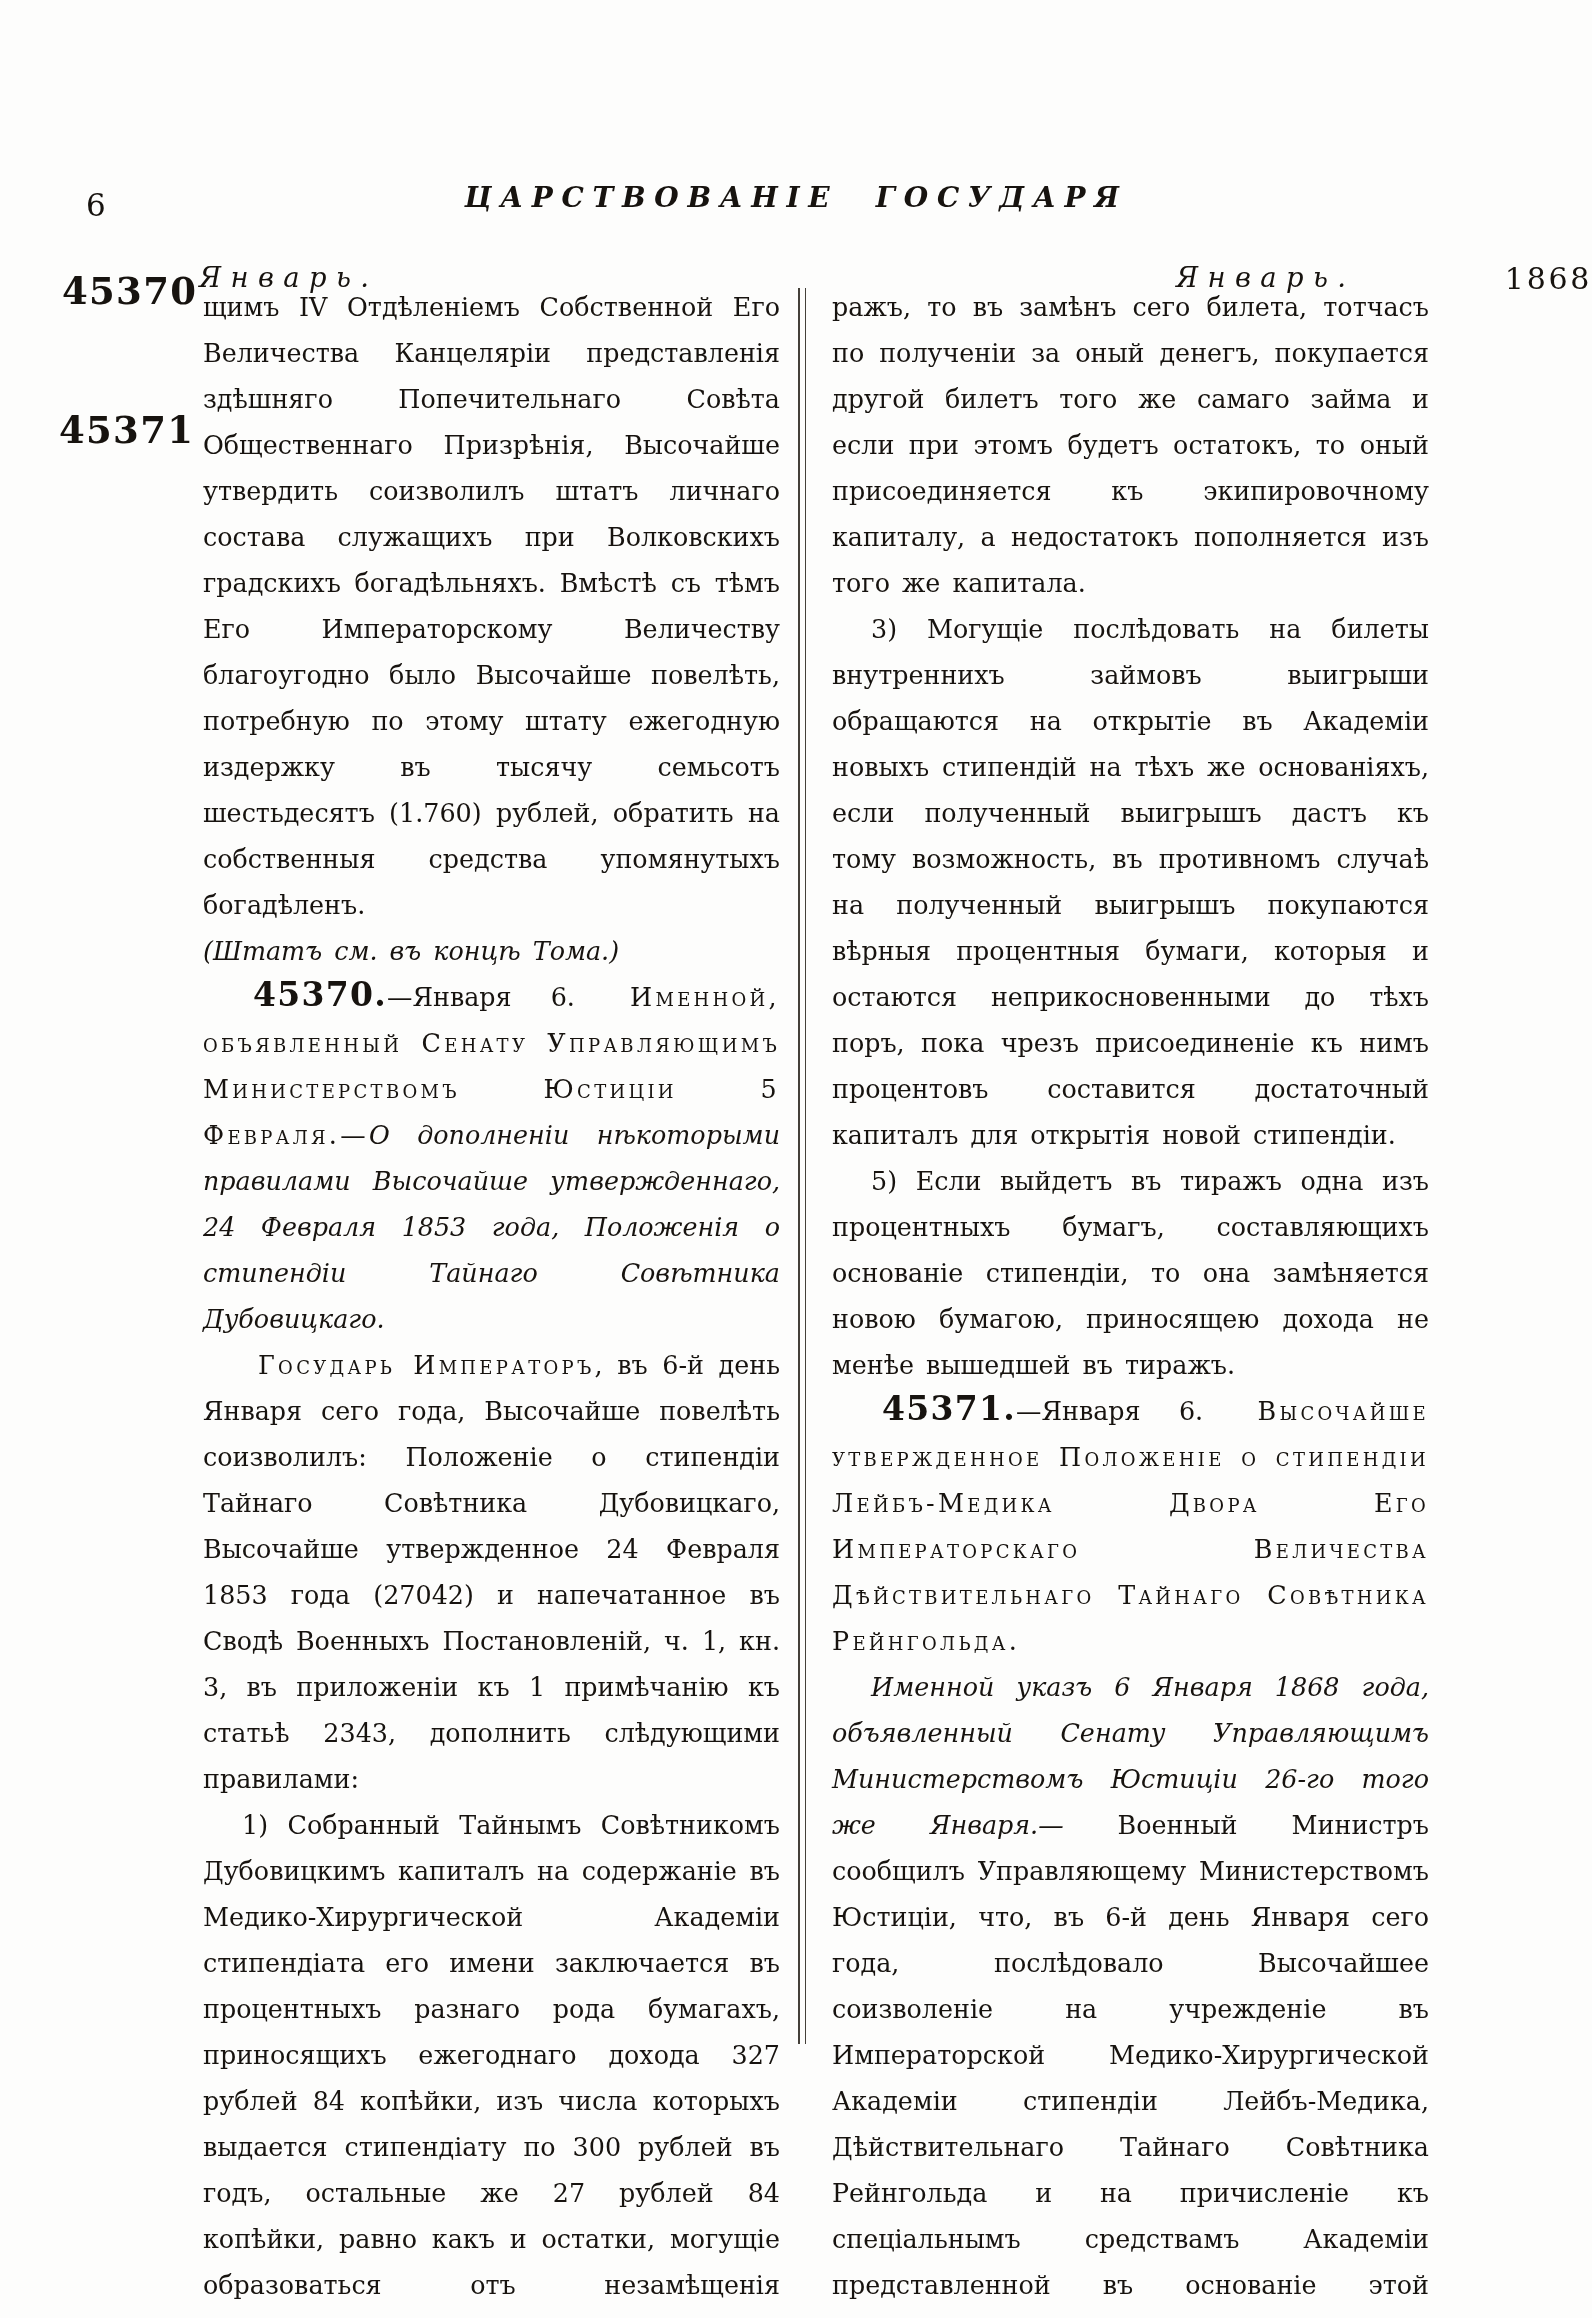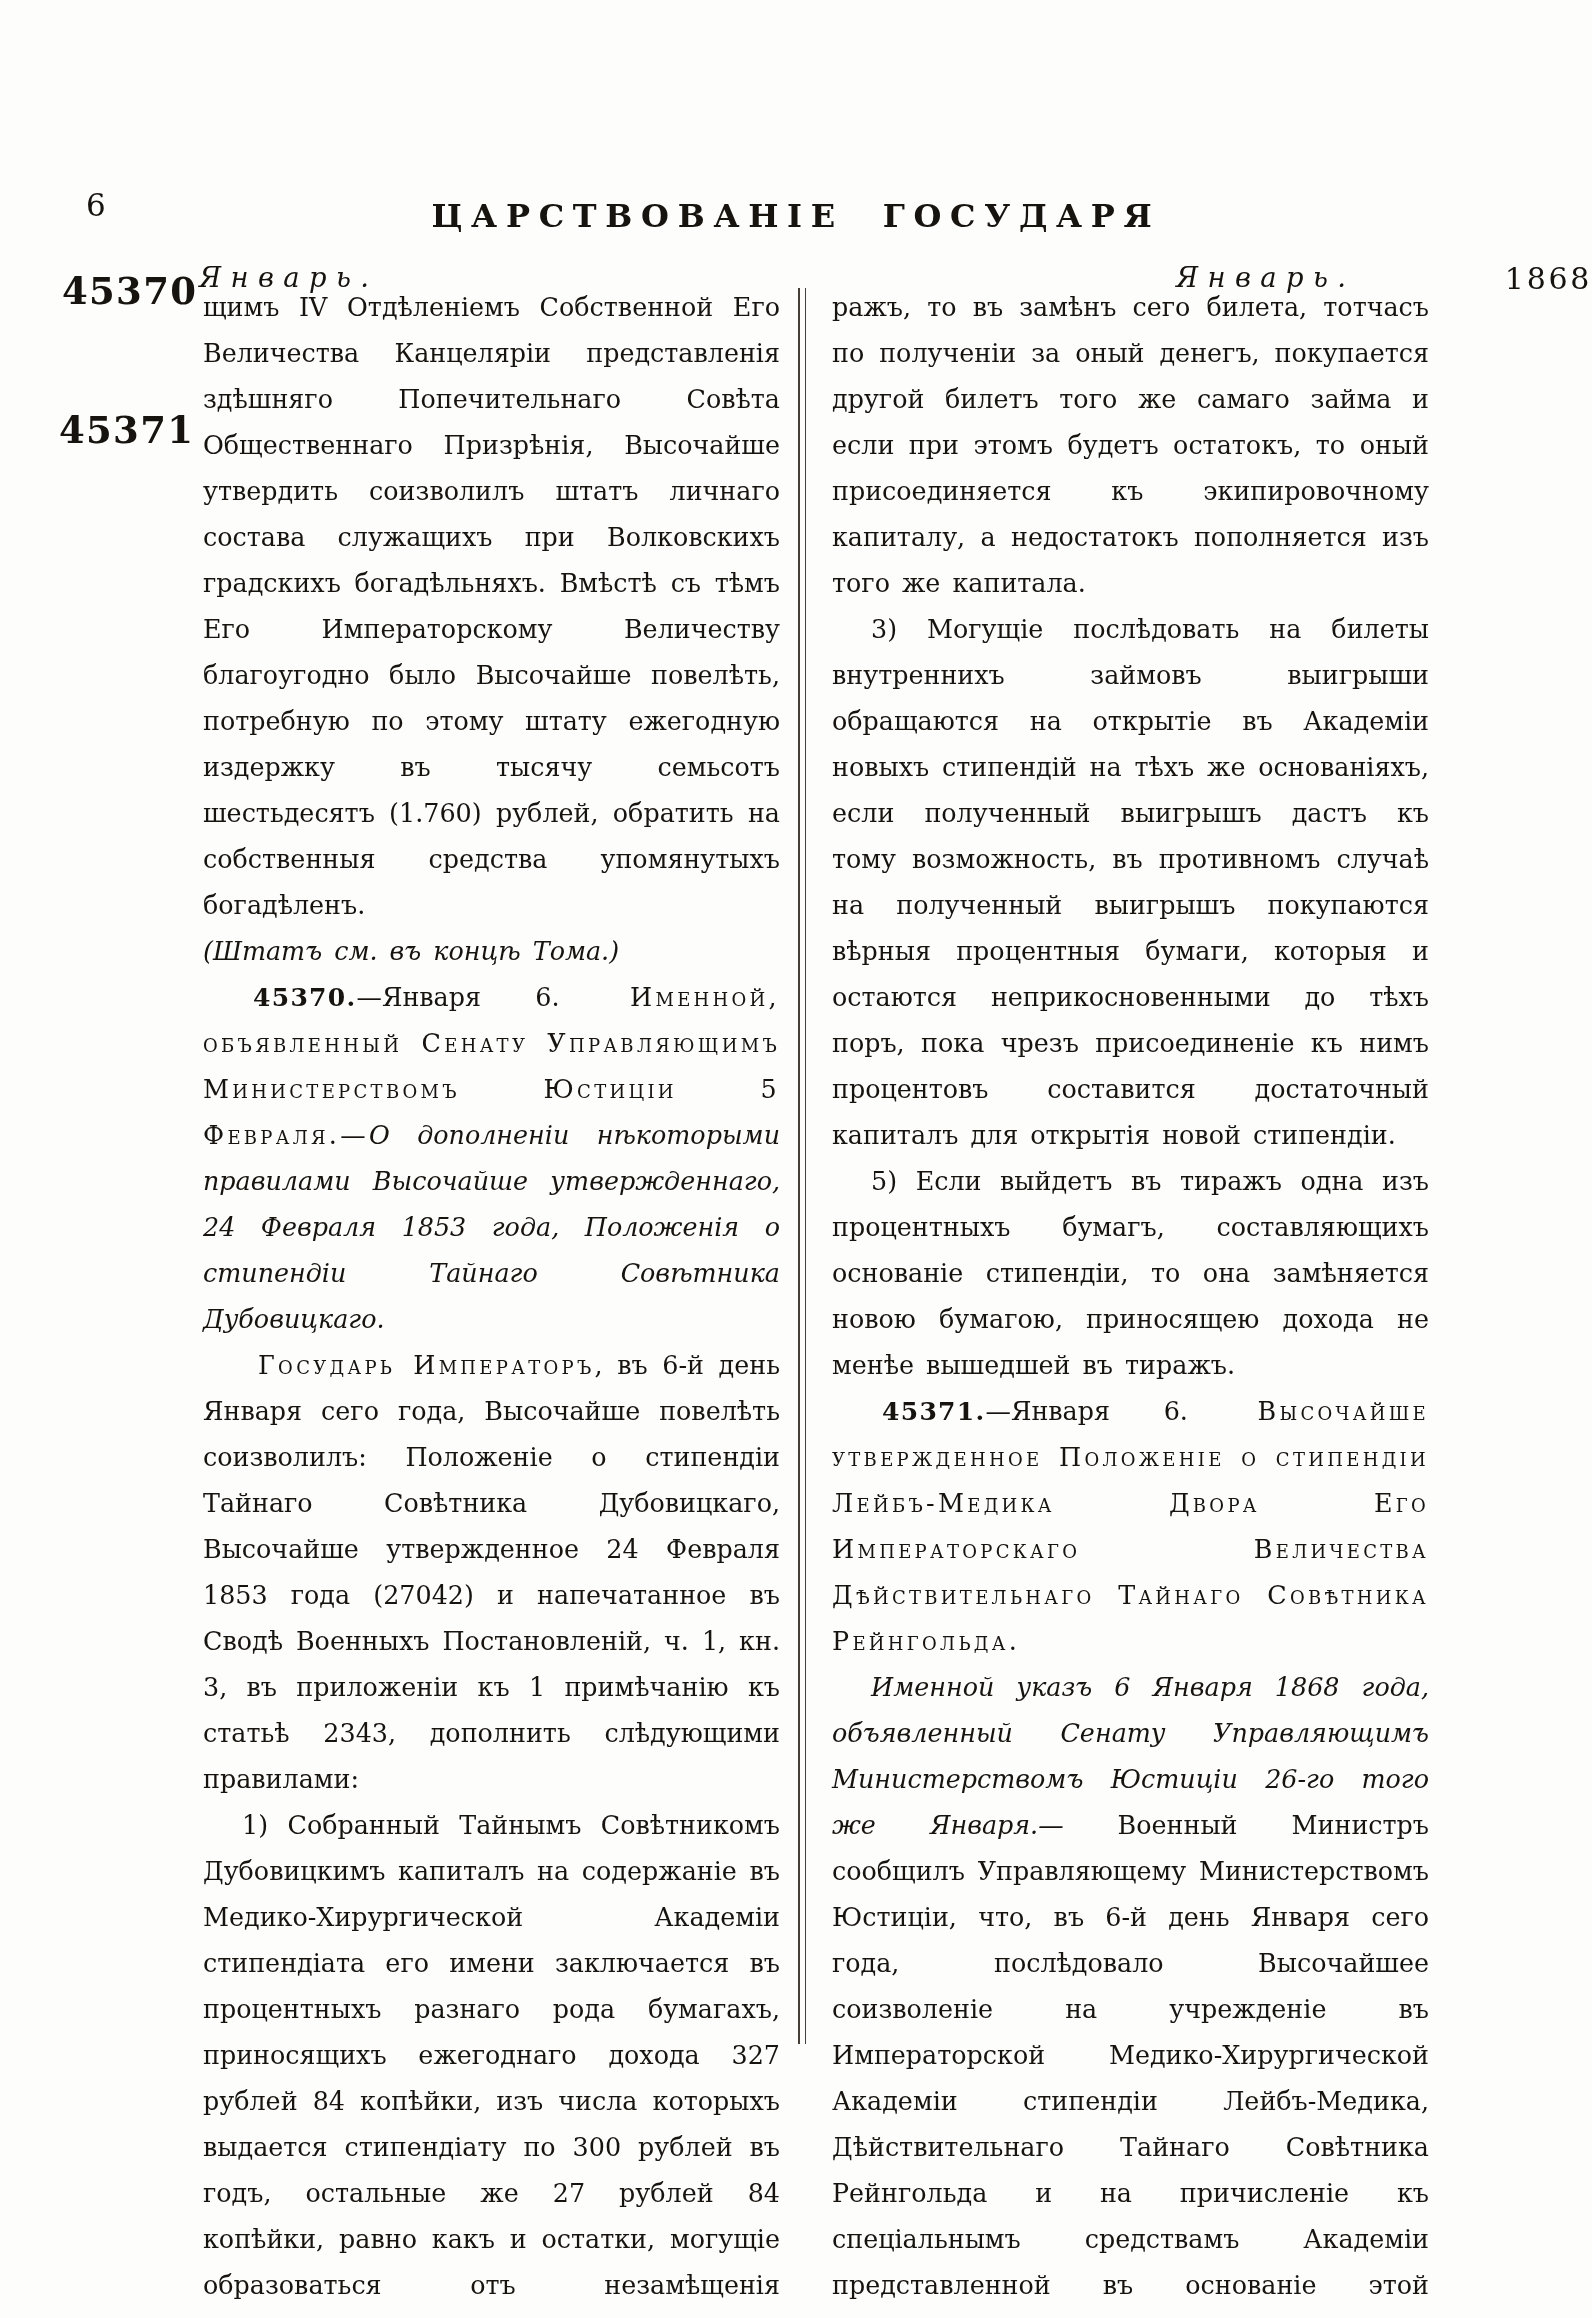--- a/index.html
+++ b/index.html
@@ -9,26 +9,27 @@
     background:#fdfdfc;
     color:#17130f;
     font-family:"DejaVu Serif", serif;
     overflow:hidden;
   }
   .pageno{
     position:absolute;left:86px;top:187px;
     font-size:31px;
   }
   .doc-title{
-    position:absolute;left:0;right:0;top:197px;
+    position:absolute;left:0;right:0;top:181px;
     text-align:center;
-    font-size:32px;
+    font-size:28px;
     letter-spacing:8.7px;
     font-weight:600;
     word-spacing:19px;
+    font-style:italic;
   }
   .month-left{
     position:absolute;left:199px;top:262px;
     font-style:italic;font-size:27.4px;letter-spacing:9.4px;
   }
   .year{
     position:absolute;left:0;right:0;top:261px;
     text-align:right;font-size:30px;letter-spacing:2.7px;
   }
   .month-right{
@@ -55,21 +56,21 @@
   .para{
     margin:0;
     font-size:25.4px;
     line-height:46px;
     text-align:justify;
     word-spacing:4px;
   }
   .indent{text-indent:39px;}
   .entry{text-indent:50px;}
   .entry-num{
-    font-size:25px;font-weight:bold;line-height:1;letter-spacing:1.3px;
+    font-size:33px;font-weight:bold;line-height:1;letter-spacing:1.3px;
   }
   .sc{
     font-variant:small-caps;
     letter-spacing:3.3px;
     margin-left:16px;
   }
   .it{font-style:italic;}
   .staff-note{
     text-align:left;text-indent:0;
     font-style:italic;

